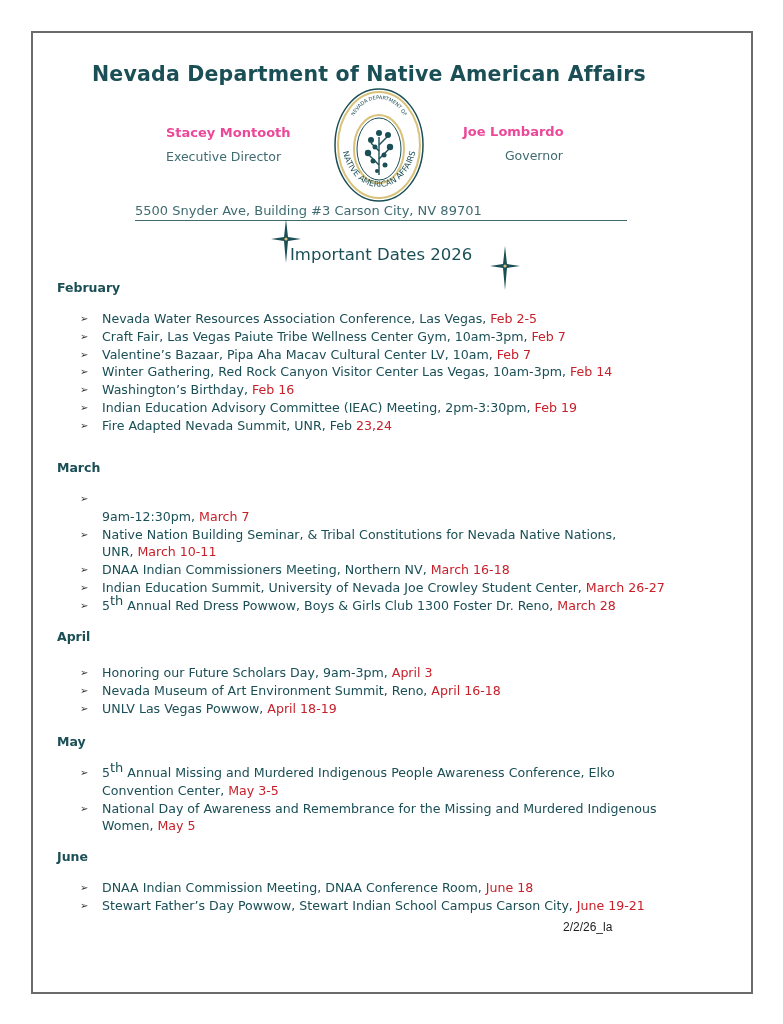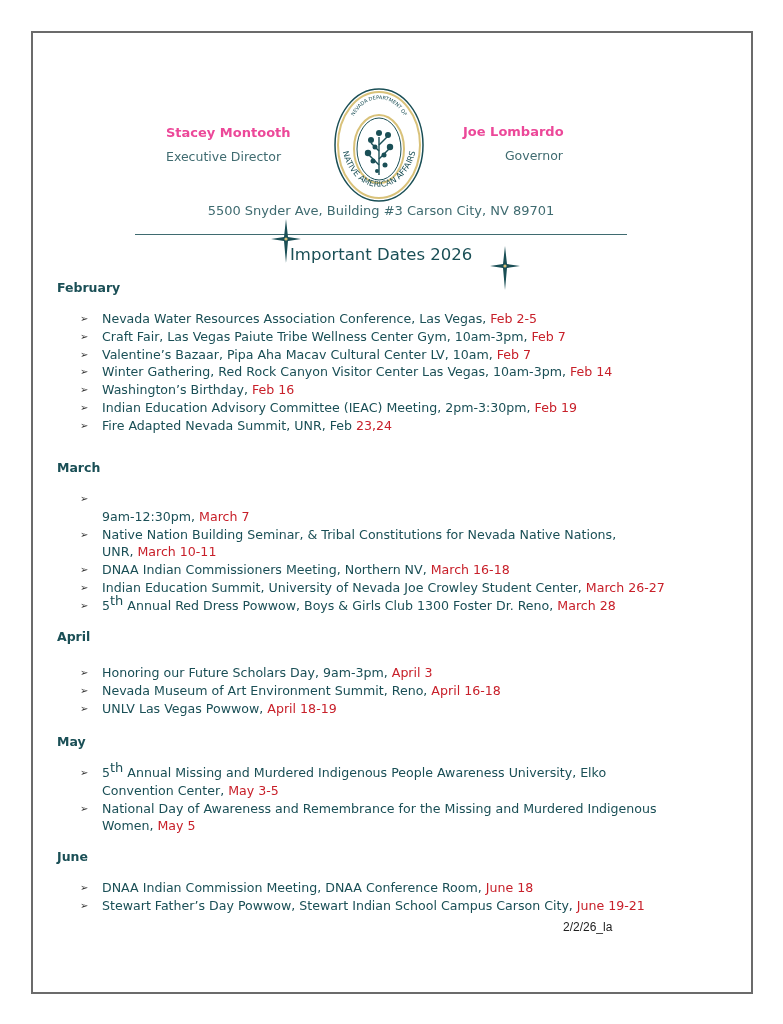--- a/index.html
+++ b/index.html
@@ -58,25 +58,24 @@
       left: 300px;
       top: 54px;
       width: 92px;
       height: 116px;
     }
     .address {
       position: absolute;
       left: 102px;
       width: 492px;
       top: 170px;
-      text-align: center;
       font-size: 13px;
       color: #3f6b70;
       white-space: nowrap;
-      padding-bottom: 16px;
+      padding-bottom: 2px;
       border-bottom: 1px solid #3f6b70;
     }
     .star {
       position: absolute;
     }
     .star1 { left: 238px; top: 186px; width: 30px; height: 44px; }
     .star2 { left: 457px; top: 213px; width: 30px; height: 44px; }
     .dates-title {
       position: absolute;
       left: 257px;
@@ -131,20 +130,21 @@
       font-size: 12px;
       color: #222;
       white-space: nowrap;
     }
   </style>
 </head>
 <body>
 
 <div class="page">
 
+  <div class="org-title">Nevada Department of Native American Affairs</div>
 
   <div class="person person-left">
     <div class="name">Stacey Montooth</div>
     <div class="role">Executive Director</div>
   </div>
 
   <svg class="seal" viewBox="0 0 92 116" xmlns="http://www.w3.org/2000/svg">
     <defs>
       <path id="sealTop" d="M 16 50 A 30 38 0 0 1 76 50"></path>
       <path id="sealBottom" d="M 8 50 A 38 50 0 0 0 84 50"></path>
@@ -217,21 +217,21 @@
 
   <div class="month" style="top:596px">April</div>
   <ul class="events" style="top:631px">
     <li><span class="bullet">➢</span><span>Honoring our Future Scholars Day, 9am-3pm, </span><span class="date">April 3</span></li>
     <li><span class="bullet">➢</span><span>Nevada Museum of Art Environment Summit, Reno, </span><span class="date">April 16-18</span></li>
     <li><span class="bullet">➢</span><span>UNLV Las Vegas Powwow, </span><span class="date">April 18-19</span></li>
   </ul>
 
   <div class="month" style="top:701px">May</div>
   <ul class="events" style="top:731px">
-    <li><span class="bullet">➢</span><span>5</span><sup>th</sup><span> Annual Missing and Murdered Indigenous People Awareness University, Elko</span><br><span>Convention Center, </span><span class="date">May 3-5</span></li>
+    <li><span class="bullet">➢</span><span>5</span><sup>th</sup><span> Annual Missing and Murdered Indigenous People Awareness Conference, Elko</span><br><span>Convention Center, </span><span class="date">May 3-5</span></li>
     <li><span class="bullet">➢</span><span>National Day of Awareness and Remembrance for the Missing and Murdered Indigenous</span><br><span>Women, </span><span class="date">May 5</span></li>
   </ul>
 
   <div class="month" style="top:816px">June</div>
   <ul class="events" style="top:846px">
     <li><span class="bullet">➢</span><span>DNAA Indian Commission Meeting, DNAA Conference Room, </span><span class="date">June 18</span></li>
     <li><span class="bullet">➢</span><span>Stewart Father’s Day Powwow, Stewart Indian School Campus Carson City, </span><span class="date">June 19-21</span></li>
   </ul>
 
 </div>

